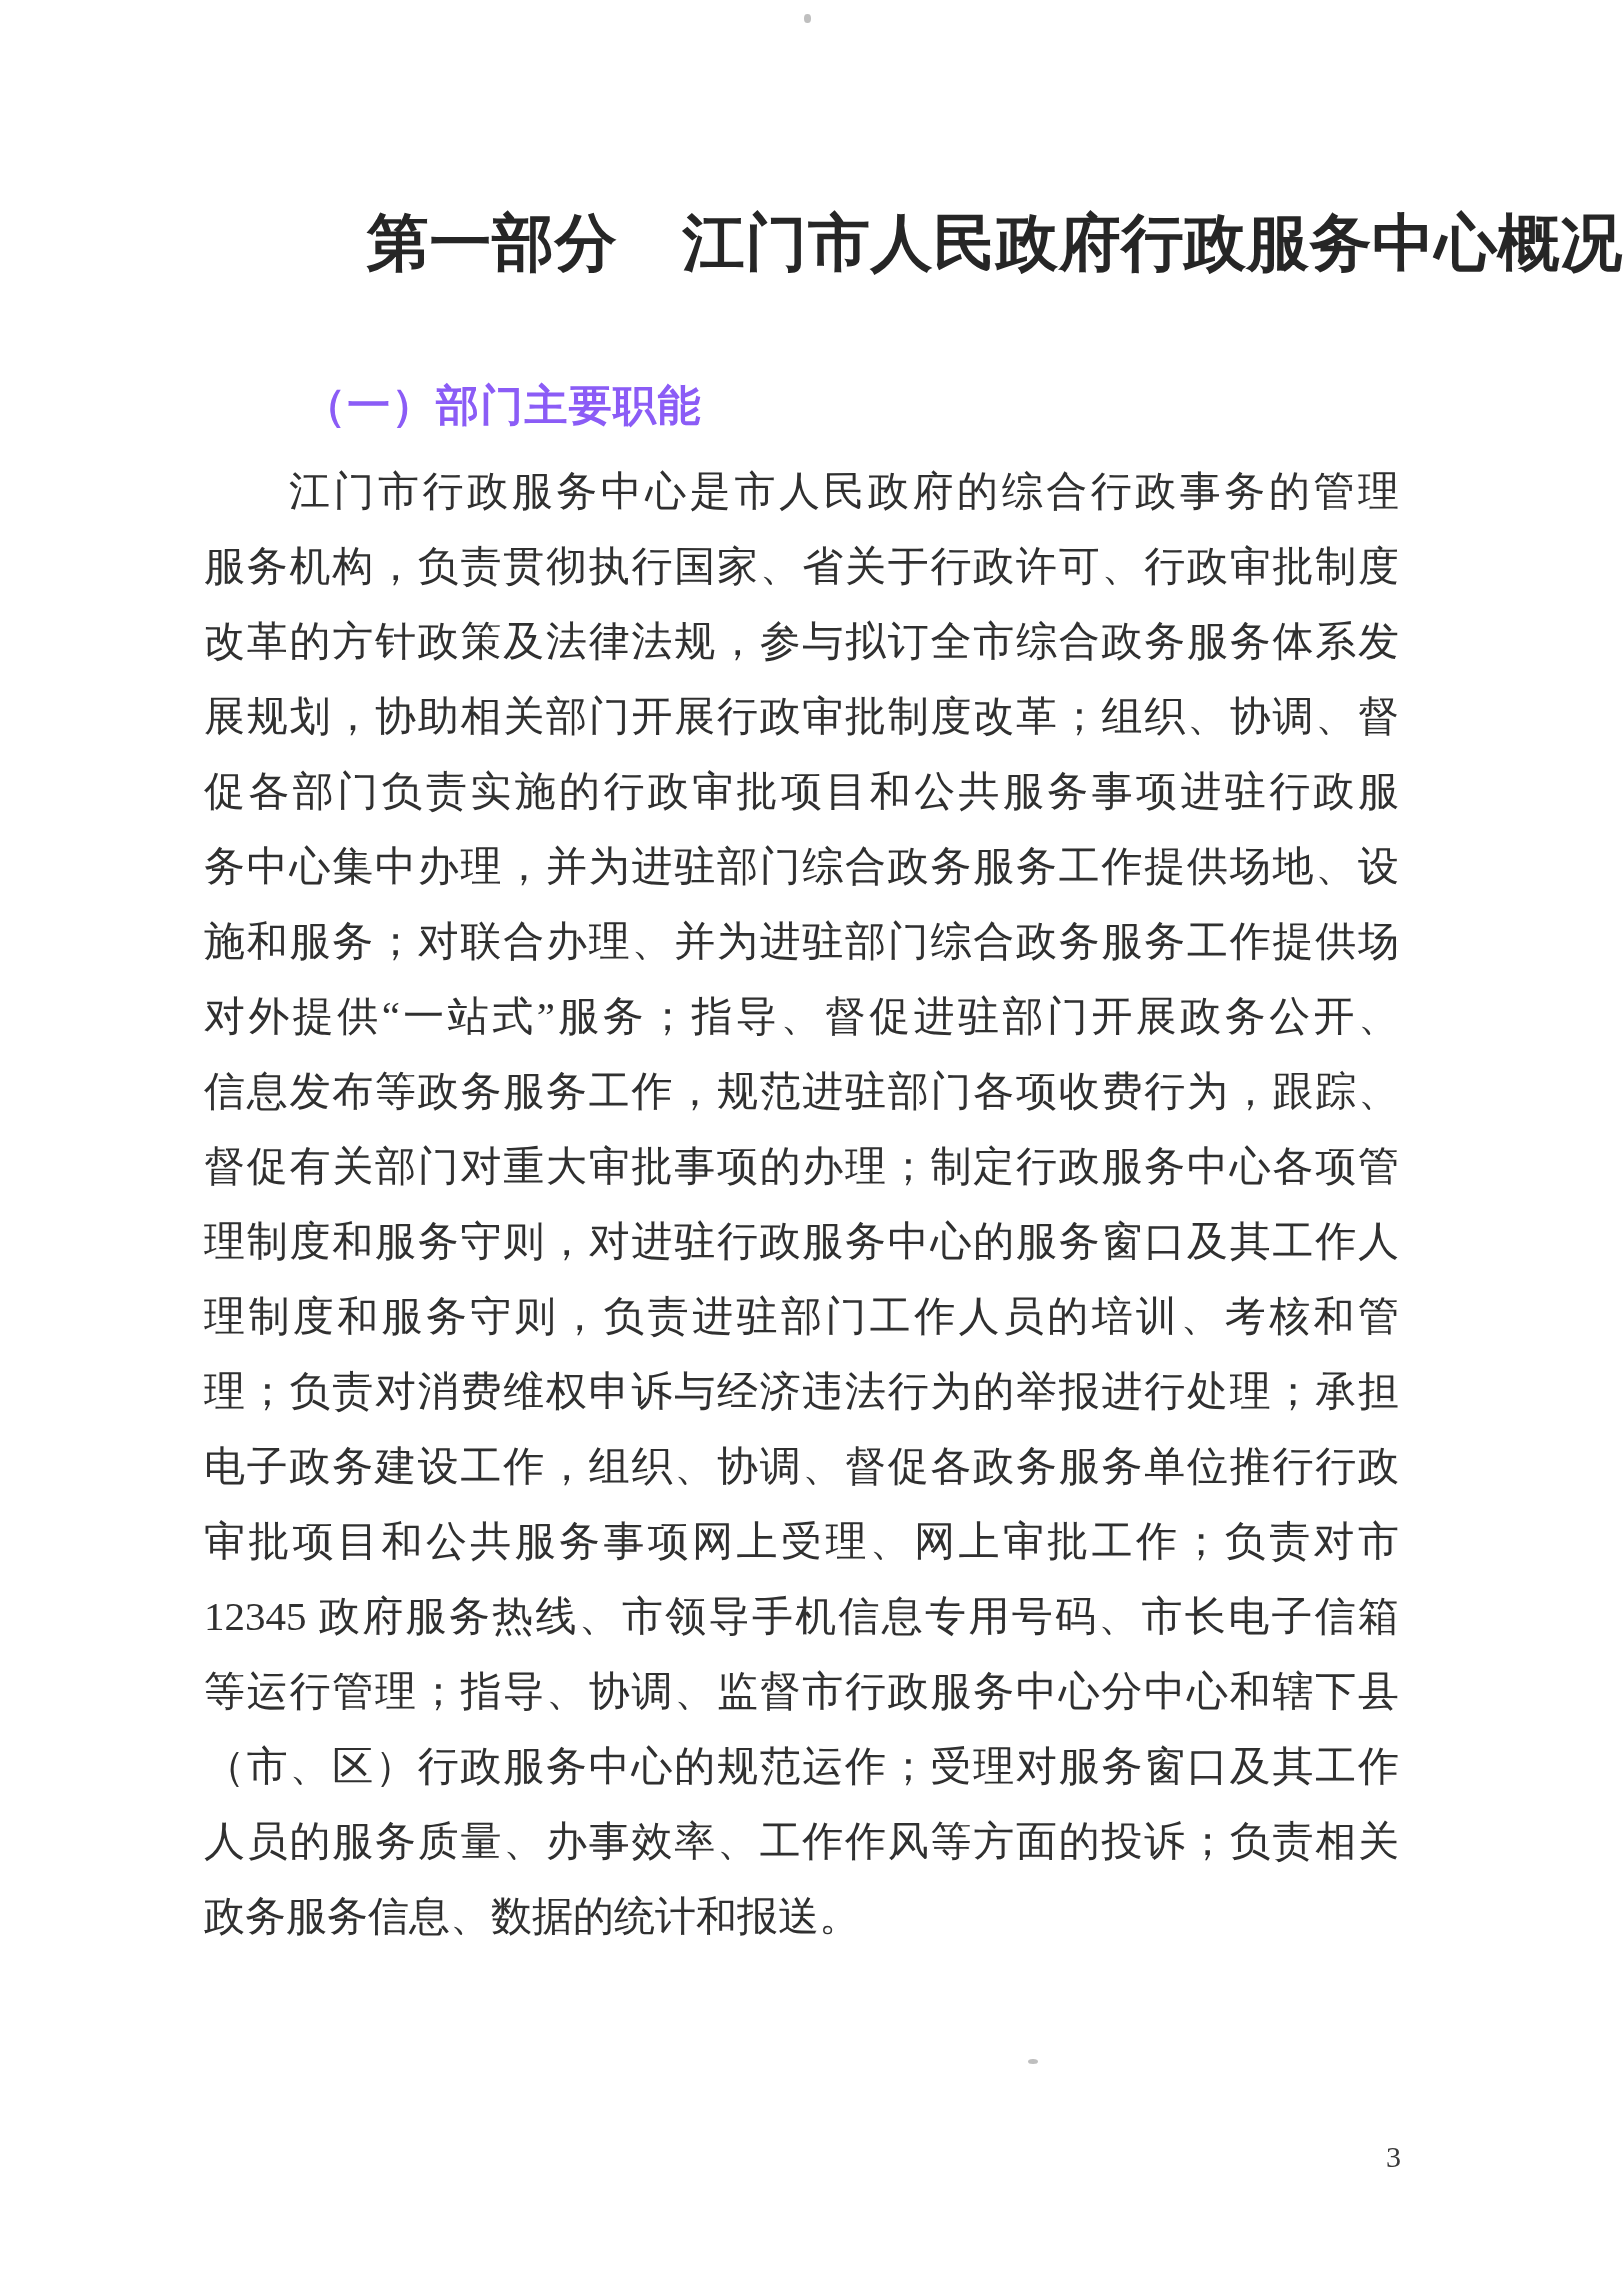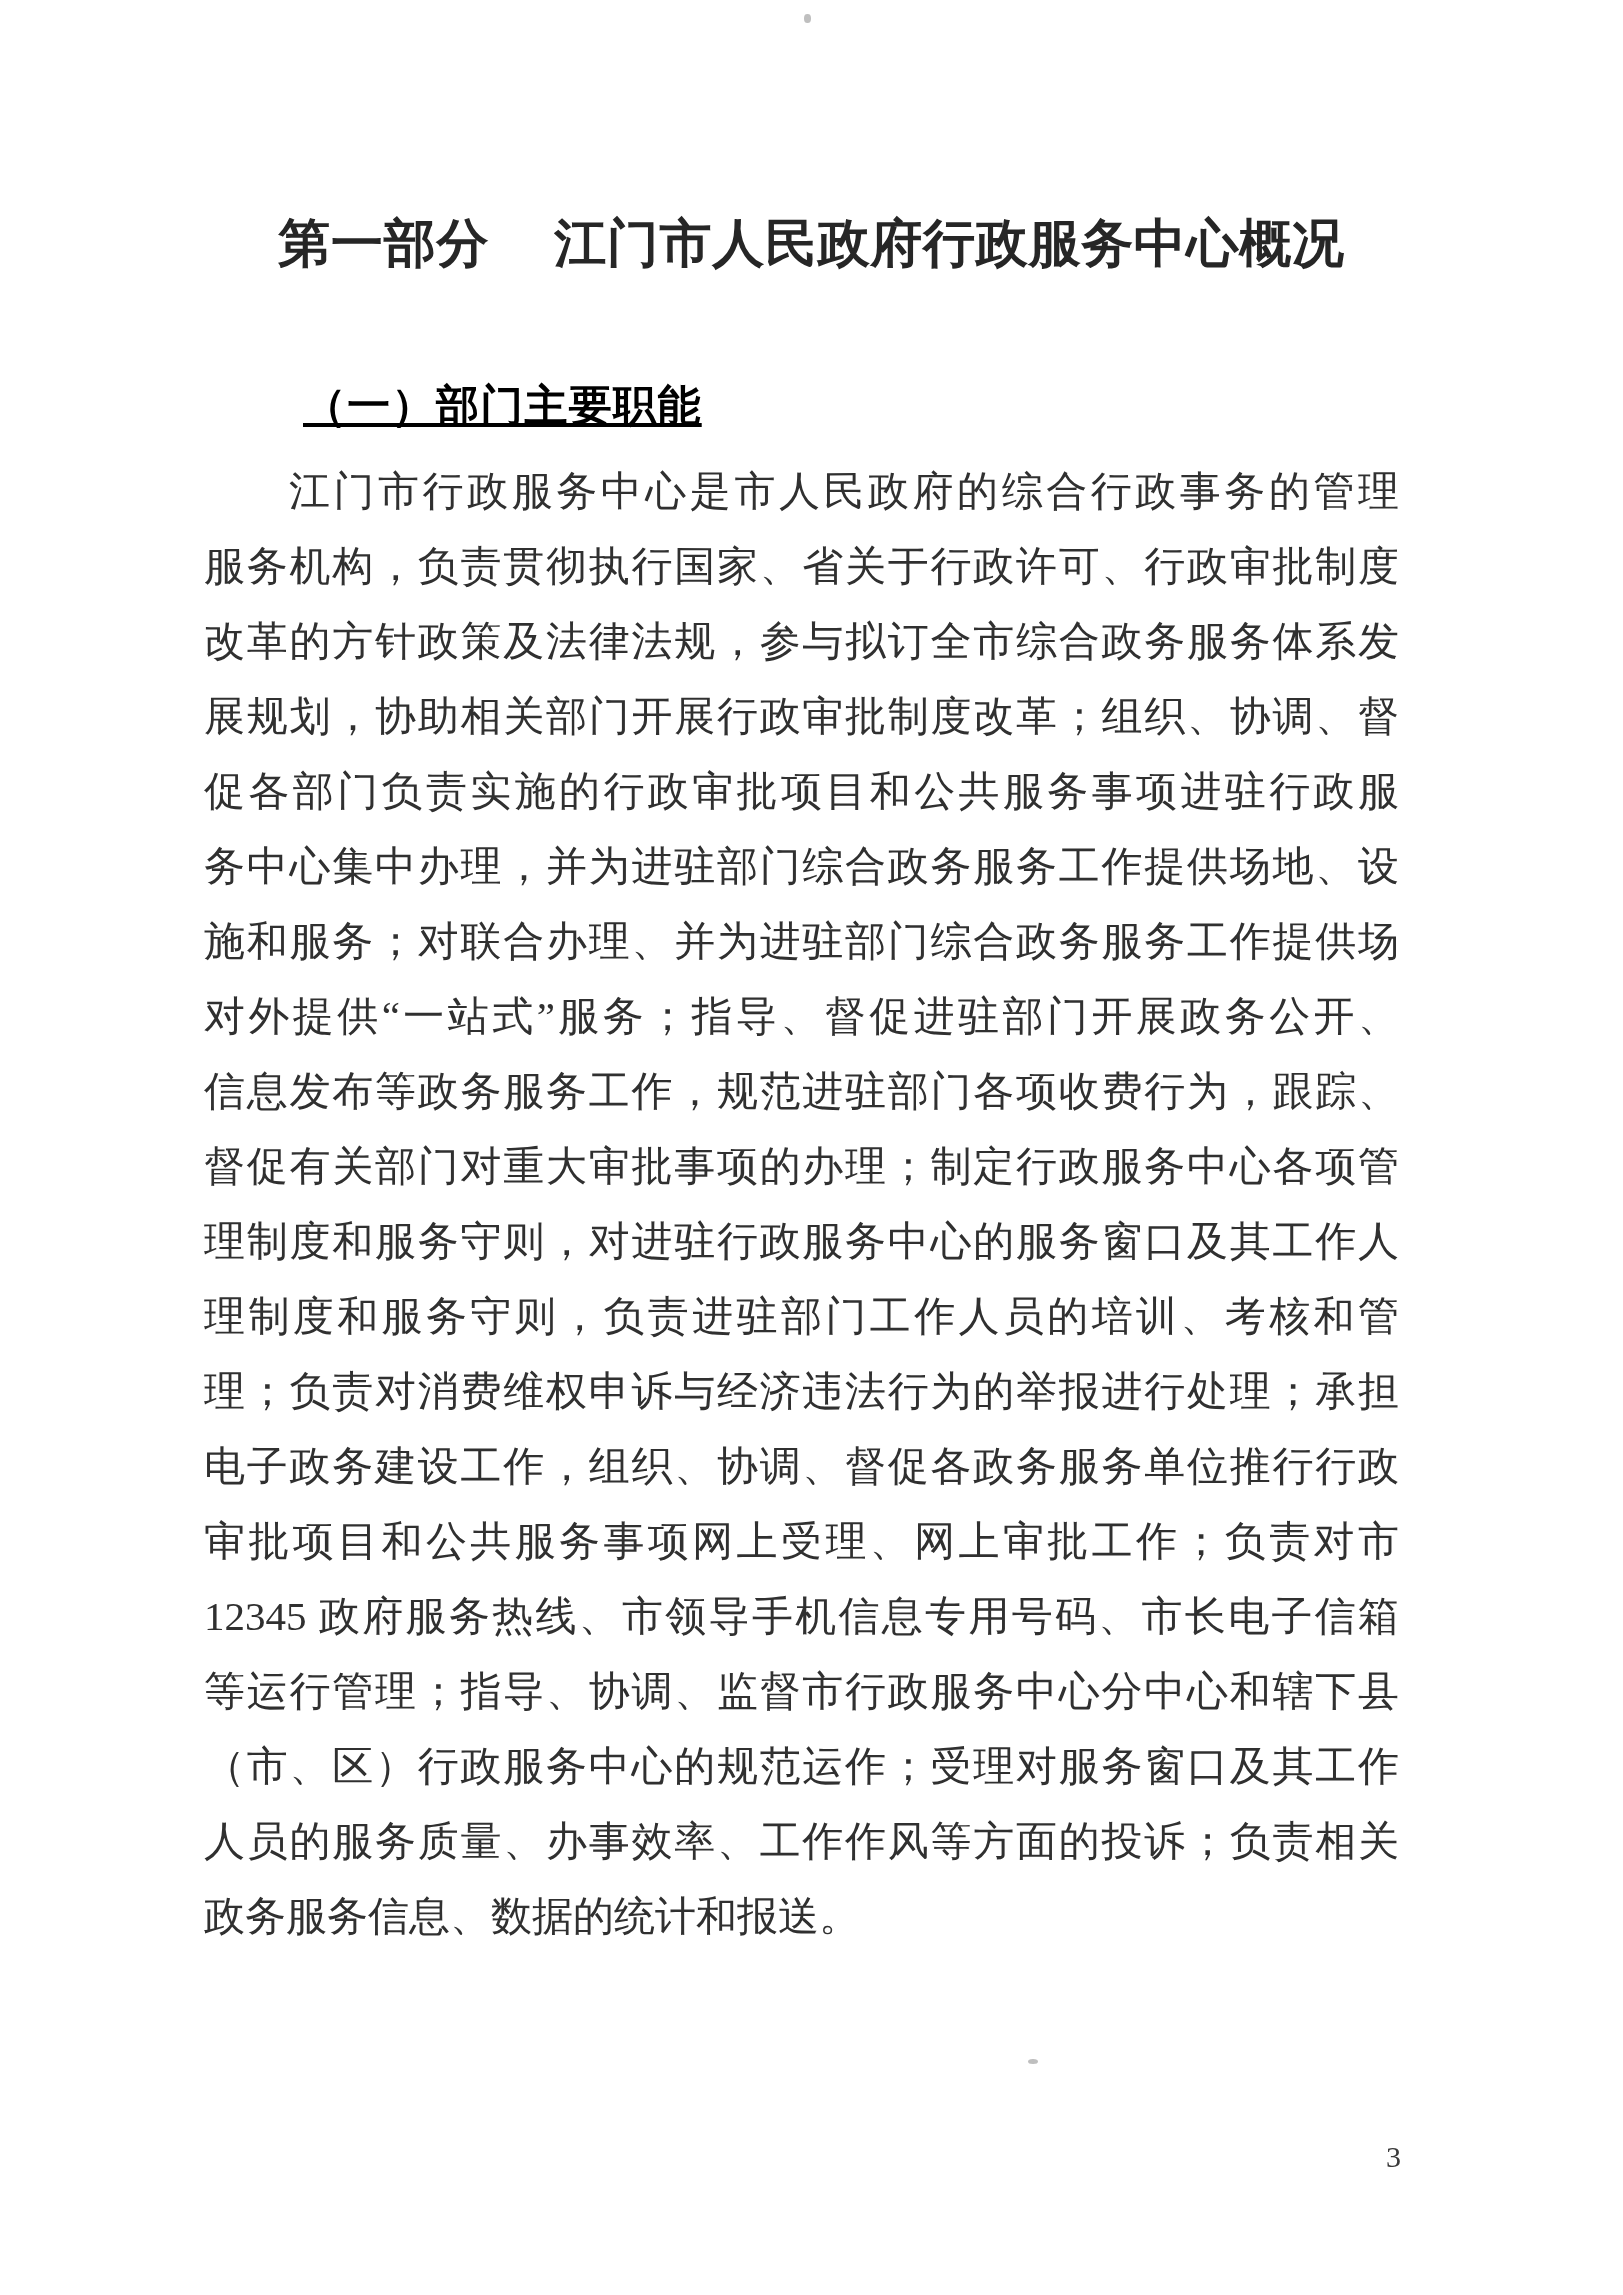--- a/index.html
+++ b/index.html
@@ -16,44 +16,43 @@
     overflow: hidden;
     font-family: "Liberation Serif", "DejaVu Serif", serif;
   }
   
   .title-row {
     position: absolute;
     top: 215px;
     left: 0;
     width: 1623px;
     display: flex;
-    justify-content: center;
+    justify-content: flex-end;
     align-items: flex-start;
     gap: 65px;
     font-family: "Liberation Sans", "DejaVu Sans", sans-serif;
     font-weight: bold;
-    font-size: 52px;
+    font-size: 62px;
     line-height: 56px;
     color: #262626;
     letter-spacing: 0.7px;
     white-space: nowrap;
   }
   
   .section-heading {
     position: absolute;
     top: 380px;
     left: 303px;
     font-family: "Liberation Sans", "DejaVu Sans", sans-serif;
     font-weight: bold;
     font-size: 43px;
     line-height: 50px;
-    color: #000000;
+    color: #8b5cf6;
     letter-spacing: 1.3px;
     white-space: nowrap;
-    text-decoration: underline;
   }
   
   .body-text {
     position: absolute;
     top: 454px;
     left: 204px;
     width: 1195px;
     font-size: 41px;
     color: #303030;
   }

